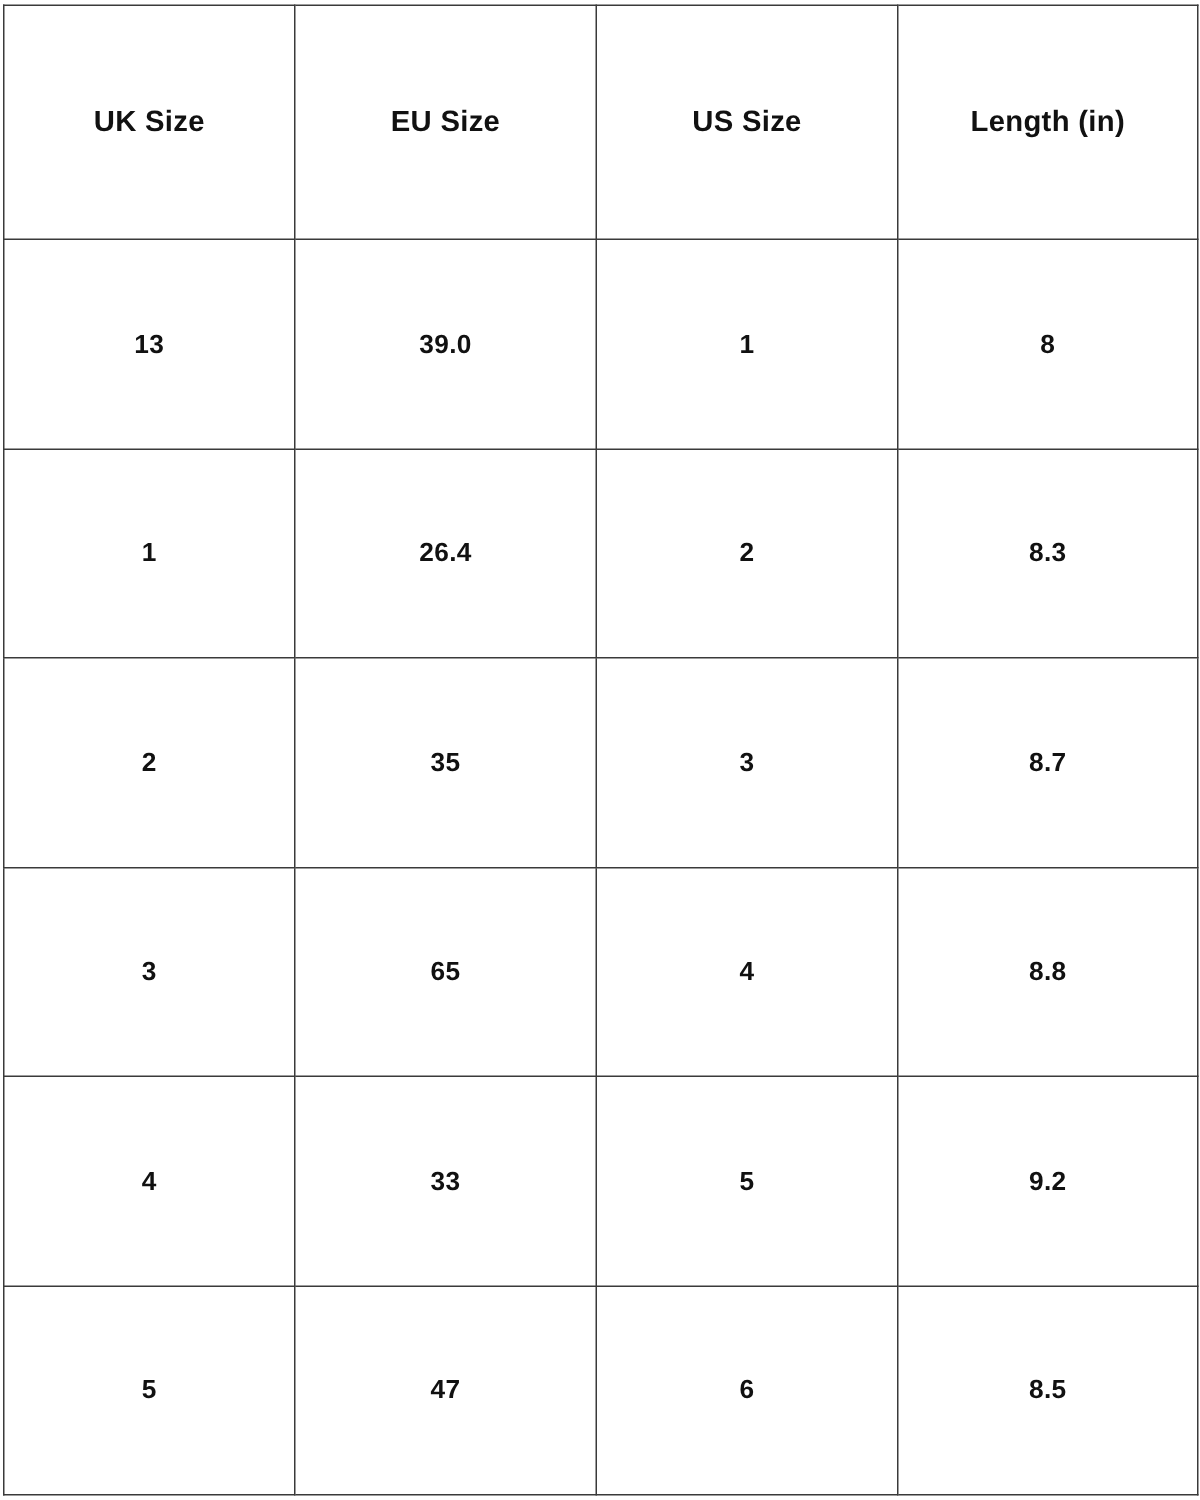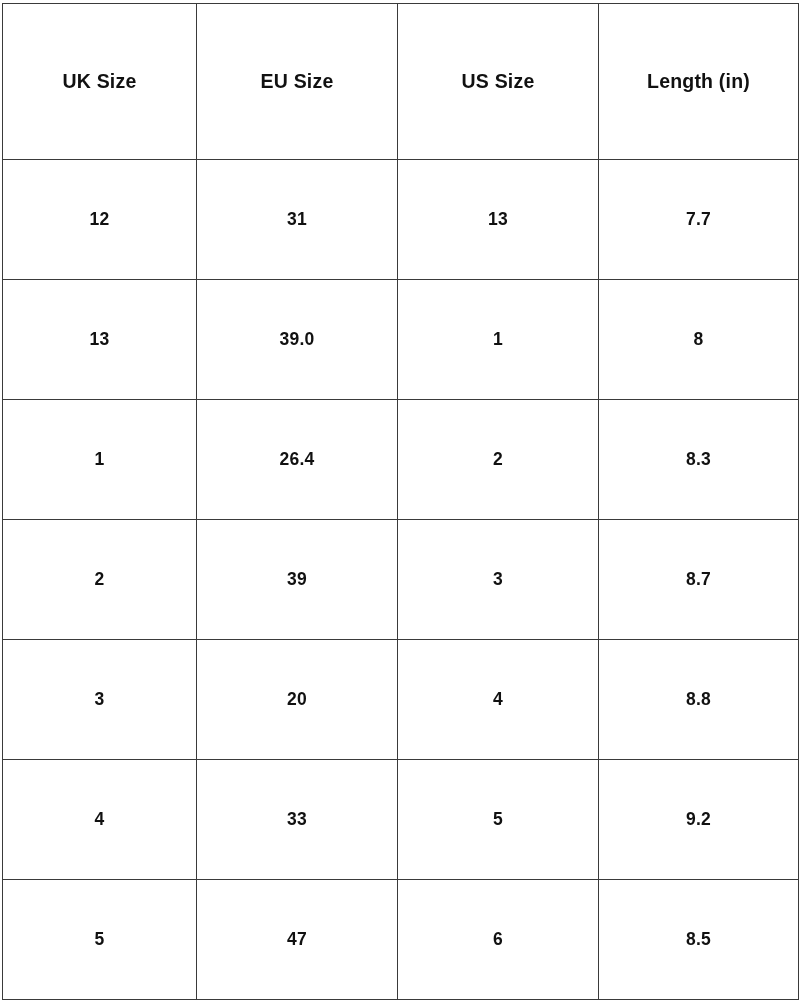--- a/index.html
+++ b/index.html
@@ -73,46 +73,40 @@
     <thead>
       <tr>
         <th>UK Size</th>
         <th>EU Size</th>
         <th>US Size</th>
         <th>Length (in)</th>
       </tr>
     </thead>
     <tbody>
       <tr>
-        <td>12</td>
-        <td>31</td>
-        <td>13</td>
-        <td>7.7</td>
-      </tr>
-      <tr>
         <td>13</td>
         <td>39.0</td>
         <td>1</td>
         <td>8</td>
       </tr>
       <tr>
         <td>1</td>
         <td>26.4</td>
         <td>2</td>
         <td>8.3</td>
       </tr>
       <tr>
         <td>2</td>
-        <td>39</td>
+        <td>35</td>
         <td>3</td>
         <td>8.7</td>
       </tr>
       <tr>
         <td>3</td>
-        <td>20</td>
+        <td>65</td>
         <td>4</td>
         <td>8.8</td>
       </tr>
       <tr>
         <td>4</td>
         <td>33</td>
         <td>5</td>
         <td>9.2</td>
       </tr>
       <tr>

